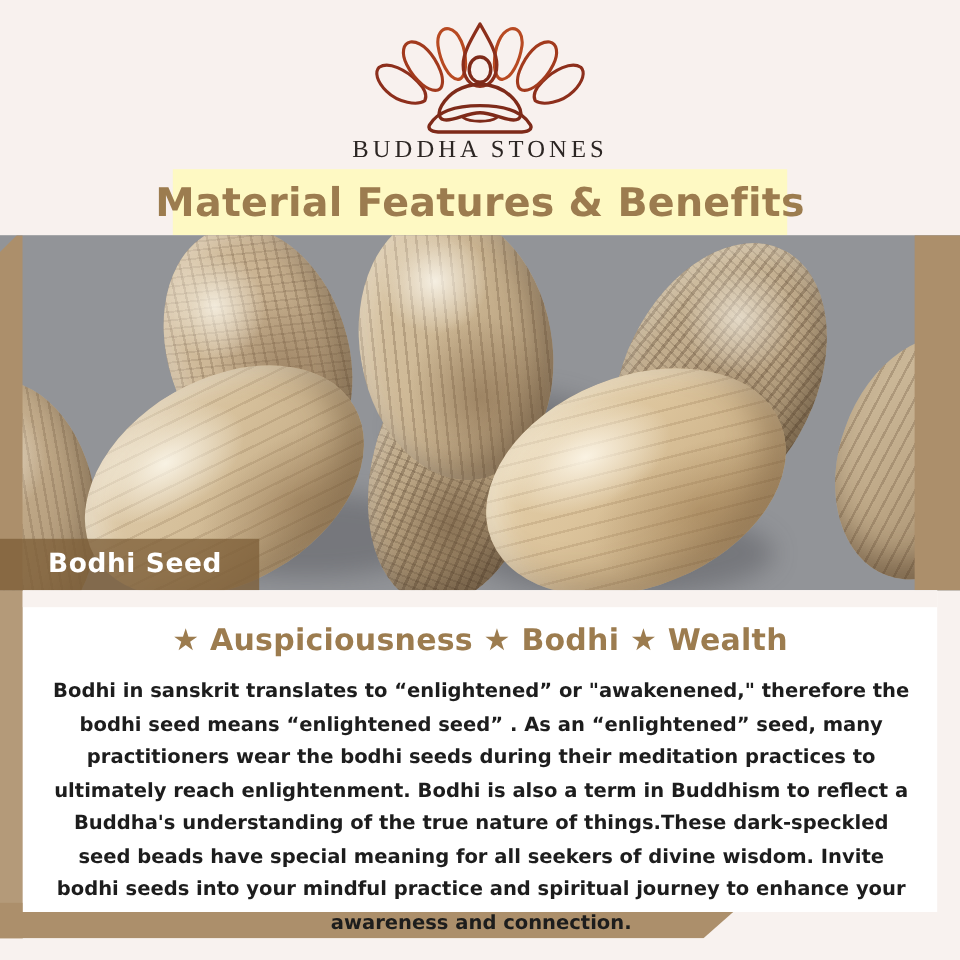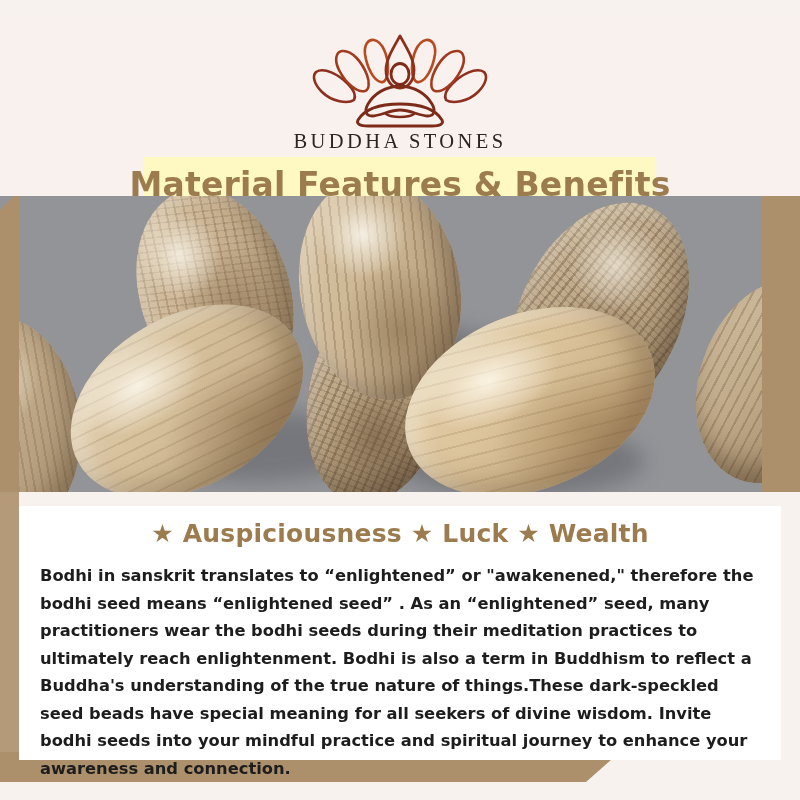--- a/index.html
+++ b/index.html
@@ -4,21 +4,21 @@
 <style>
   html,body{margin:0;padding:0;}
   body{
     width:800px;height:800px;overflow:hidden;
     font-family:"Liberation Sans", sans-serif;
     background:#f7f1ee;
   }
   .poster{position:relative;width:800px;height:800px;background:#f8f2ef;overflow:hidden;}
 
   
-  .header{position:absolute;left:0;top:0;width:800px;height:196px;background:#f8f1ee;margin-top:16px;}
+  .header{position:absolute;left:0;top:0;width:800px;height:196px;background:#f8f1ee;}
   .logo-wrap{position:absolute;left:0;top:18px;width:800px;text-align:center;}
   .lotus{display:block;margin:0 auto;}
   .brand{
     margin-top:2px;font-size:20.5px;letter-spacing:3.4px;font-weight:400;
     color:#2c2623;font-family:"Liberation Serif", serif;text-align:center;
   }
   .title-band{
     position:absolute;left:144px;top:141px;width:512px;height:55px;
     background:#fef9c3;display:flex;align-items:center;justify-content:center;
   }
@@ -68,21 +68,21 @@
 
   .benefits{
     position:absolute;left:19px;top:519px;width:762px;text-align:center;
     font-size:25px;font-weight:bold;color:#9c7c4f;font-family:"DejaVu Sans", sans-serif;
     letter-spacing:.2px;white-space:nowrap;
   }
 
   .body-copy{
     position:absolute;left:40px;top:562px;width:722px;
     font-size:16.3px;line-height:27.5px;color:#1d1d1d;font-weight:600;
-    font-family:"DejaVu Sans", sans-serif;text-align:left;
+    font-family:"DejaVu Sans", sans-serif;text-align:center;
   }
 </style>
 </head>
 <body>
 
 <div class="poster">
 
   <div class="header">
 
     <div class="logo-wrap">
@@ -187,24 +187,27 @@
                   repeating-linear-gradient(98deg, rgba(86,62,40,.24) 0 2px, rgba(255,255,255,0) 2px 9px),
                   linear-gradient(124deg,#d2c0a1 0%,#bfa988 50%,#9c8464 100%);
                 box-shadow:inset -10px -14px 24px rgba(64,46,28,.4);"></div>
   </div>
 
   <div class="bar-left"></div>
   <div class="bar-right"></div>
   <div class="bar-bottom-left"></div>
   <div class="bar-bottom"></div>
 
+  <div class="seed-tag">
+    <span class="lbl">Bodhi  Seed</span>
+  </div>
 
   <div class="panel">
     <div class="panel-top-tint"></div>
   </div>
 
   <div class="benefits">
-    <span>★ Auspiciousness ★ Luck ★ Wealth</span>
+    <span>★ Auspiciousness ★ Bodhi ★ Wealth</span>
   </div>
 
   <div class="body-copy">Bodhi in sanskrit translates to “enlightened” or "awakenened," therefore the bodhi seed means “enlightened seed” . As an “enlightened” seed, many practitioners wear the bodhi seeds during their meditation practices to ultimately reach enlightenment. Bodhi is also a term in Buddhism to reflect a Buddha's understanding of the true nature of things.These dark-speckled seed beads have special meaning for all seekers of divine wisdom. Invite bodhi seeds into your mindful practice and spiritual journey to enhance your awareness and connection.</div>
 
 </div>
 
 </body></html>

